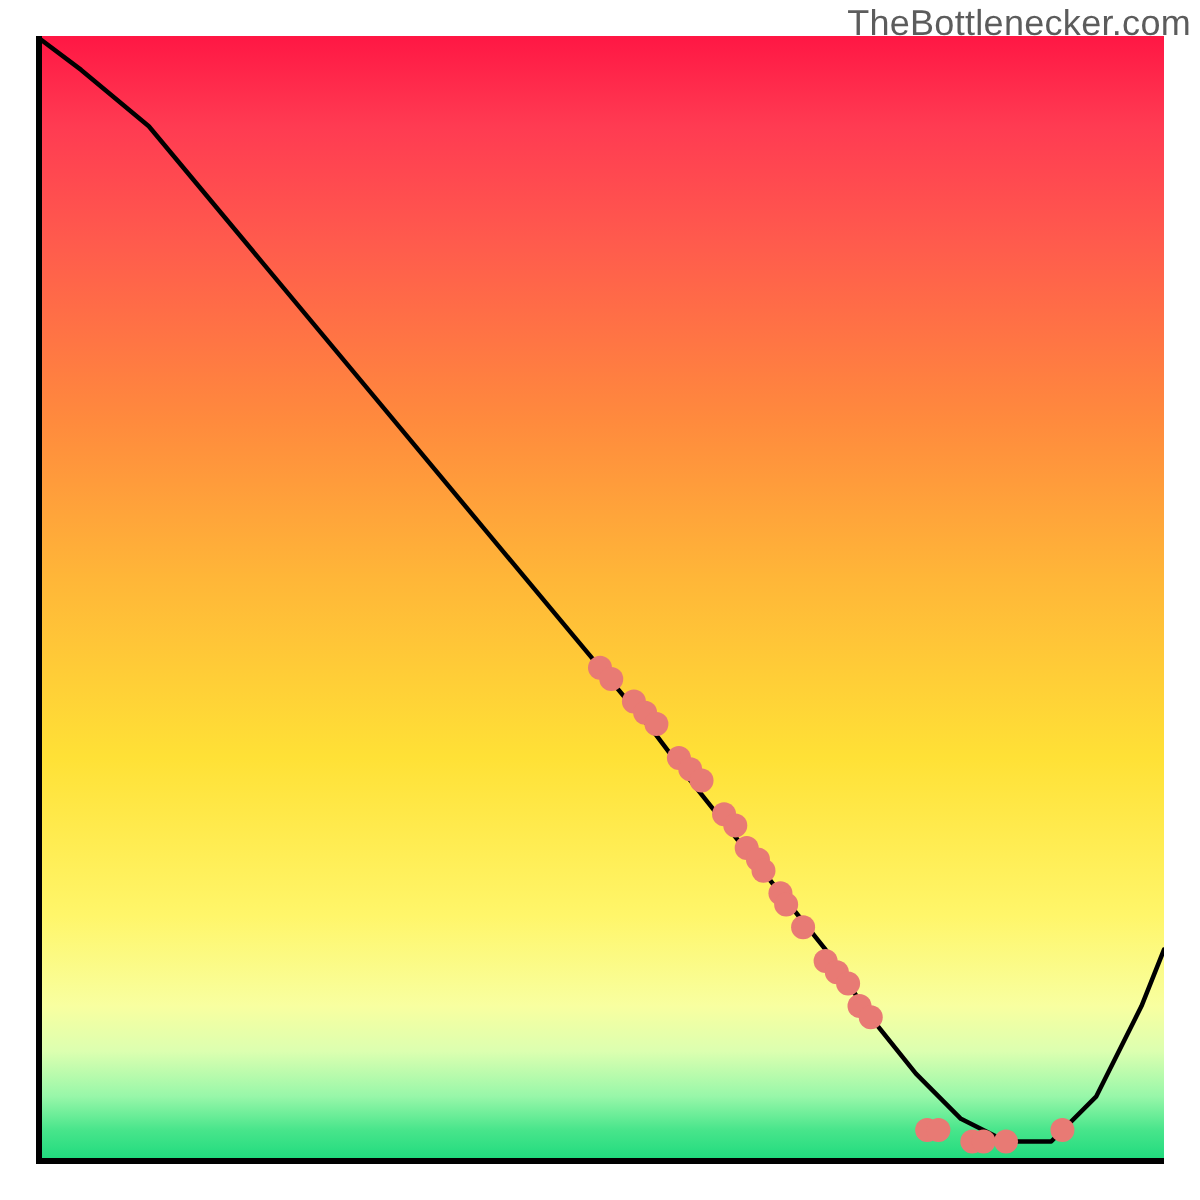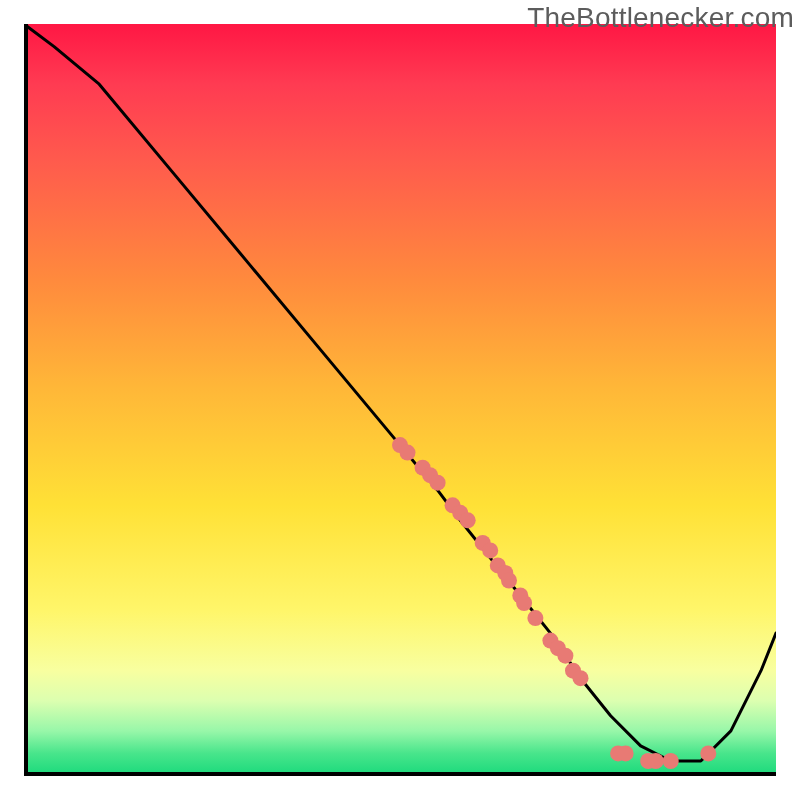--- a/index.html
+++ b/index.html
@@ -66,21 +66,21 @@
     left: 0;
     top: 0;
     width: 100%;
     height: 100%;
   }
   
   #watermark {
     position: absolute;
     top: 2px;
     right: 6px;
-    font-size: 28px;
+    font-size: 24px;
     font-weight: 400;
     color: #5c5c5c;
     letter-spacing: 0.2px;
   }
   .curve {
     fill: none;
     stroke: #000;
     stroke-width: 3;
     stroke-linejoin: round;
     stroke-linecap: round;

